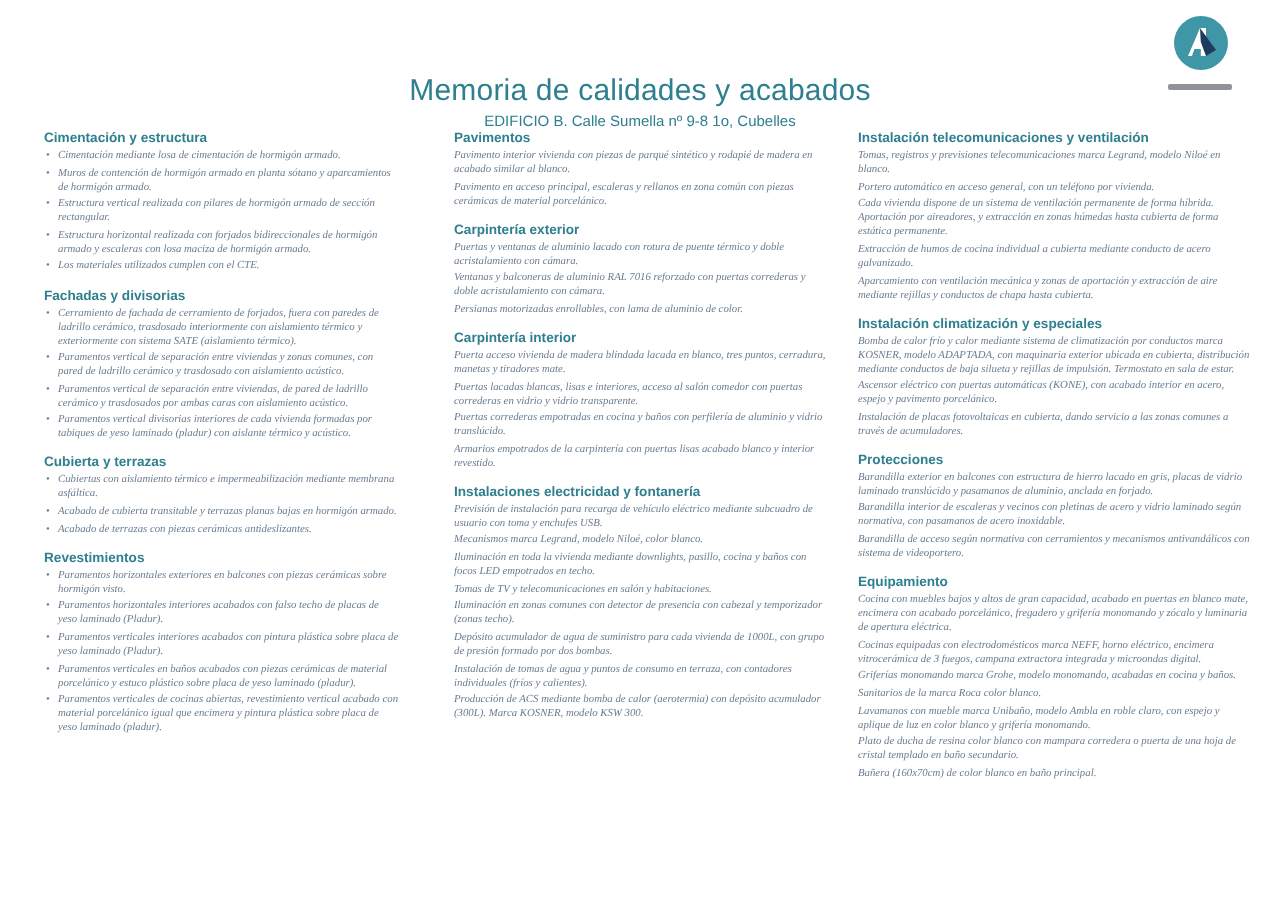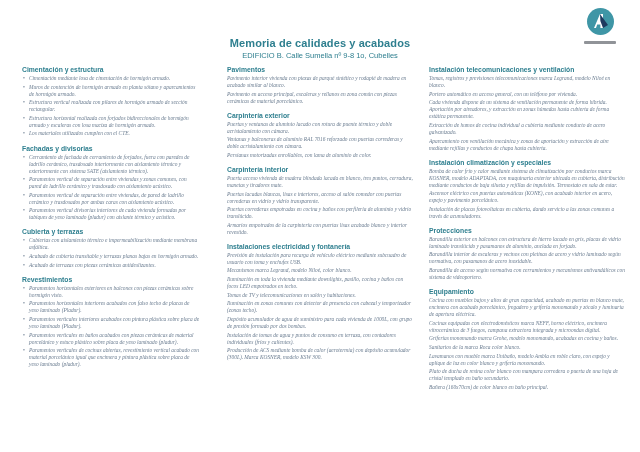--- a/index.html
+++ b/index.html
@@ -7,21 +7,21 @@
     --body:#6A7C90;
   }
   html,body{margin:0;padding:0;}
   body{
     width:640px;height:452px;overflow:hidden;background:#ffffff;
     font-family:"Liberation Sans",sans-serif;
   }
   .page{position:relative;width:640px;height:452px;background:#ffffff;}
 
   .title-block{position:absolute;top:37px;left:0;width:640px;text-align:center;}
-  .doc-title{color:var(--accent);font-weight:bold;font-size:11px;letter-spacing:.1px;}
+  .doc-title{color:var(--accent);font-weight:normal;font-size:15px;letter-spacing:.1px;}
   .doc-subtitle{color:var(--accent);font-size:7.5px;margin-top:1.5px;}
 
   .logo{position:absolute;top:8px;left:584px;width:34px;}
   .logo-circle{width:27px;height:27px;margin-left:3px;}
   .logo-caption{margin-top:2px;width:32px;height:2.5px;background:#6b6f76;opacity:.75;border-radius:1px;}
 
   .col{position:absolute;top:66px;bottom:6px;overflow:hidden;}
   .col-left{left:22px;width:178px;}
   .col-middle{left:227px;width:186px;}
   .col-right{left:429px;width:196px;}

